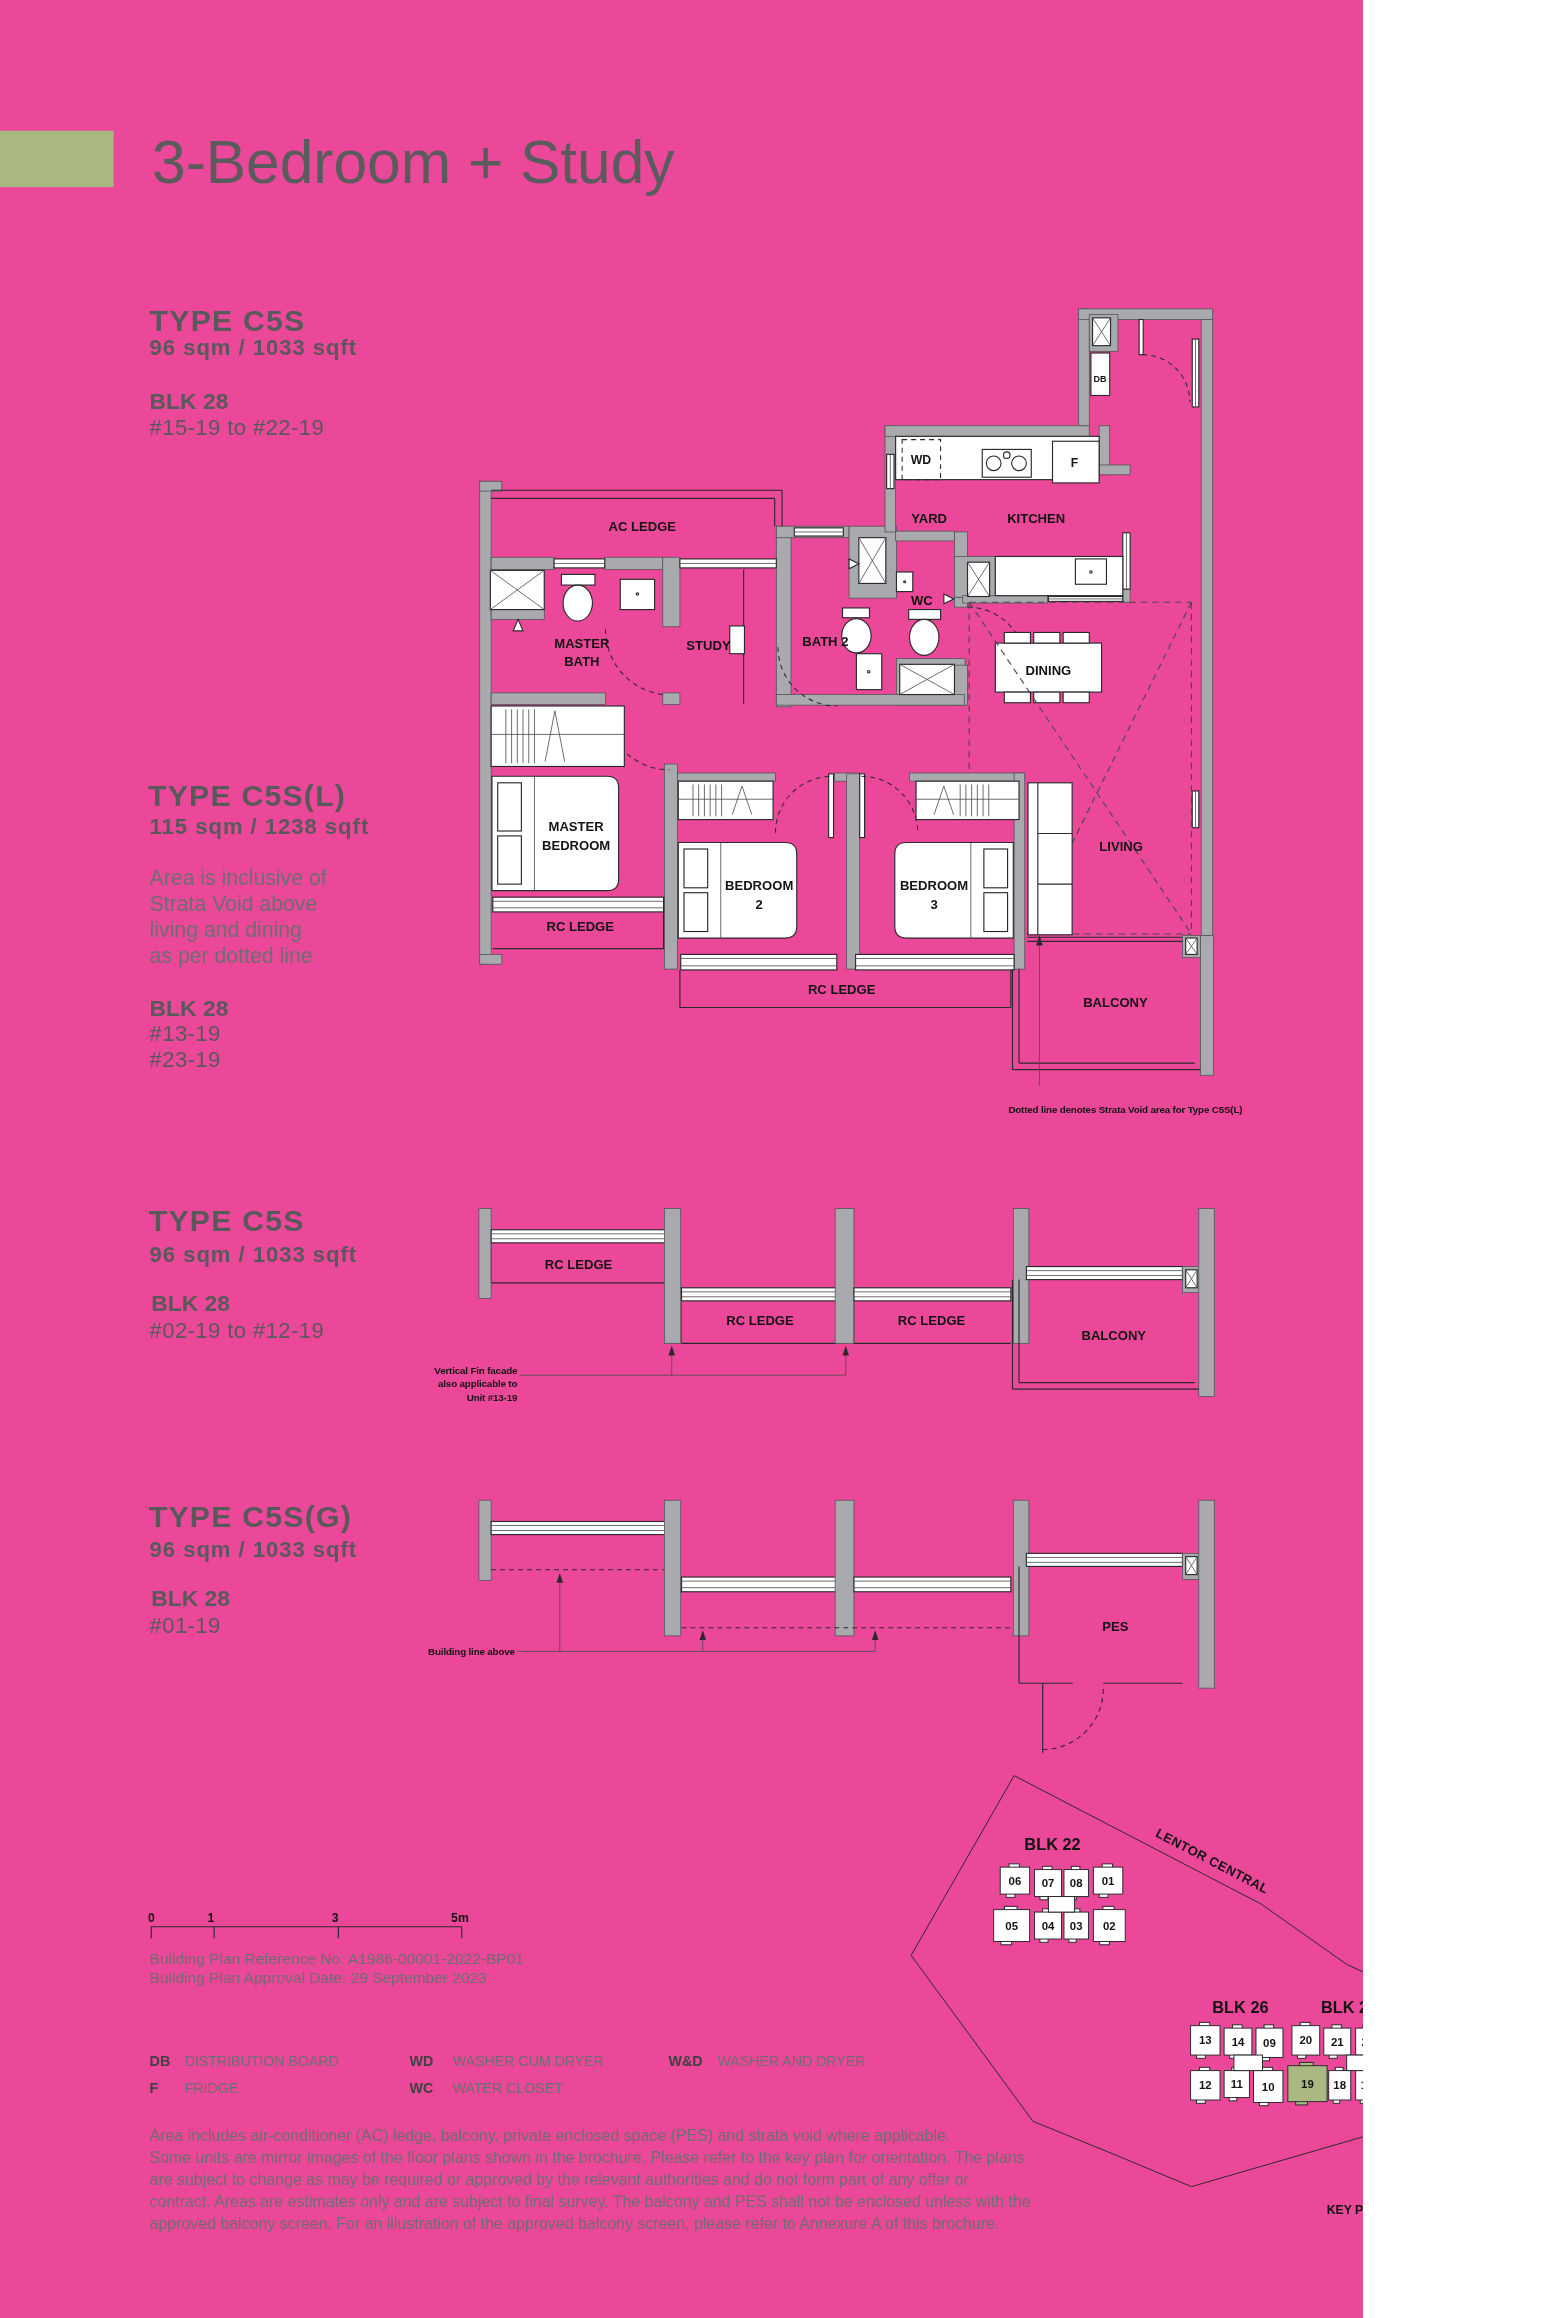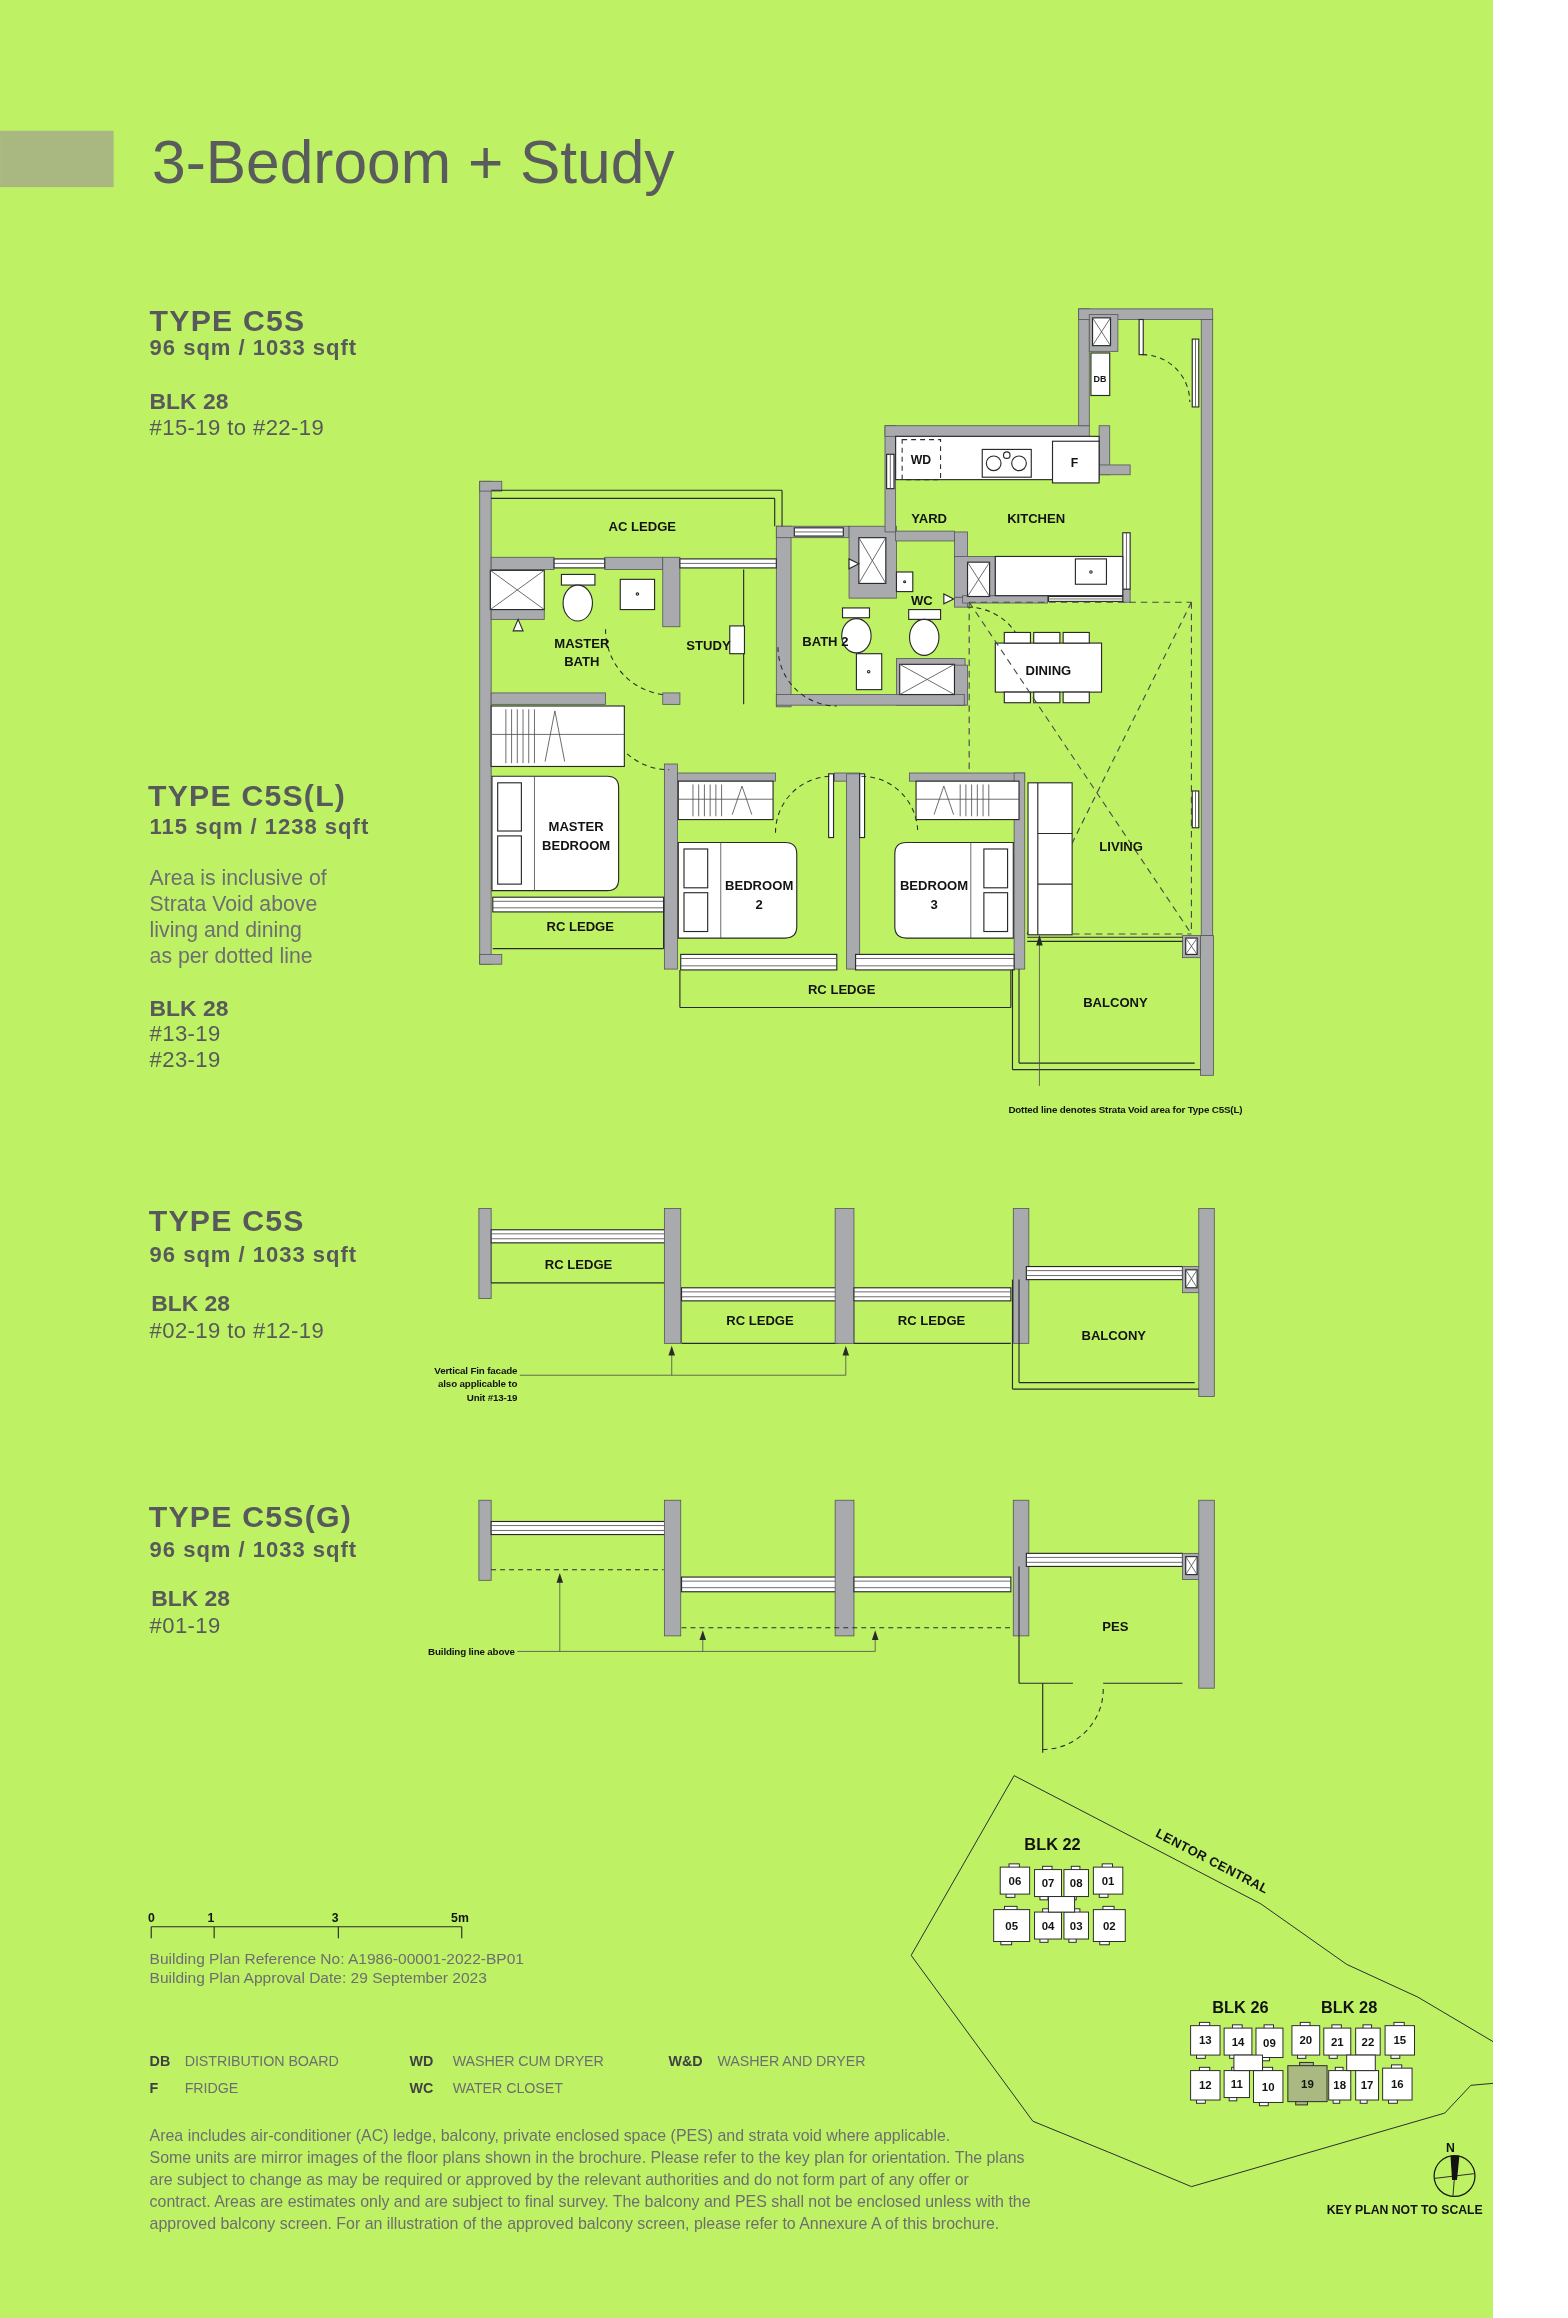--- a/index.html
+++ b/index.html
@@ -1,14 +1,14 @@
 <!DOCTYPE html>
 <html style="font-size:13px"><head><meta charset="utf-8"><style>
 html,body{margin:0;padding:0;background:#fff;}
-#page{position:relative;width:1493px;height:2319px;background:#bef264;overflow:hidden;}
+#page{position:relative;width:1363px;height:2319px;background:#ec4899;overflow:hidden;}
 svg{position:absolute;left:0;top:0;}
 </style></head><body>
 <div id="page">
 <svg width="1569" height="2319" viewBox="0 0 1920 2838">
 <style>
 .w{fill:#a8aaad;stroke:#55565a;stroke-width:1;}
 .tl{fill:none;stroke:#2a2a2c;stroke-width:1.4;}
 .tlt{fill:none;stroke:#4d4d4f;stroke-width:1;}
 .fx{fill:#ffffff;stroke:#2a2a2c;stroke-width:1.4;}
 .fxn{fill:#ffffff;stroke:#2a2a2c;stroke-width:1.4;}

